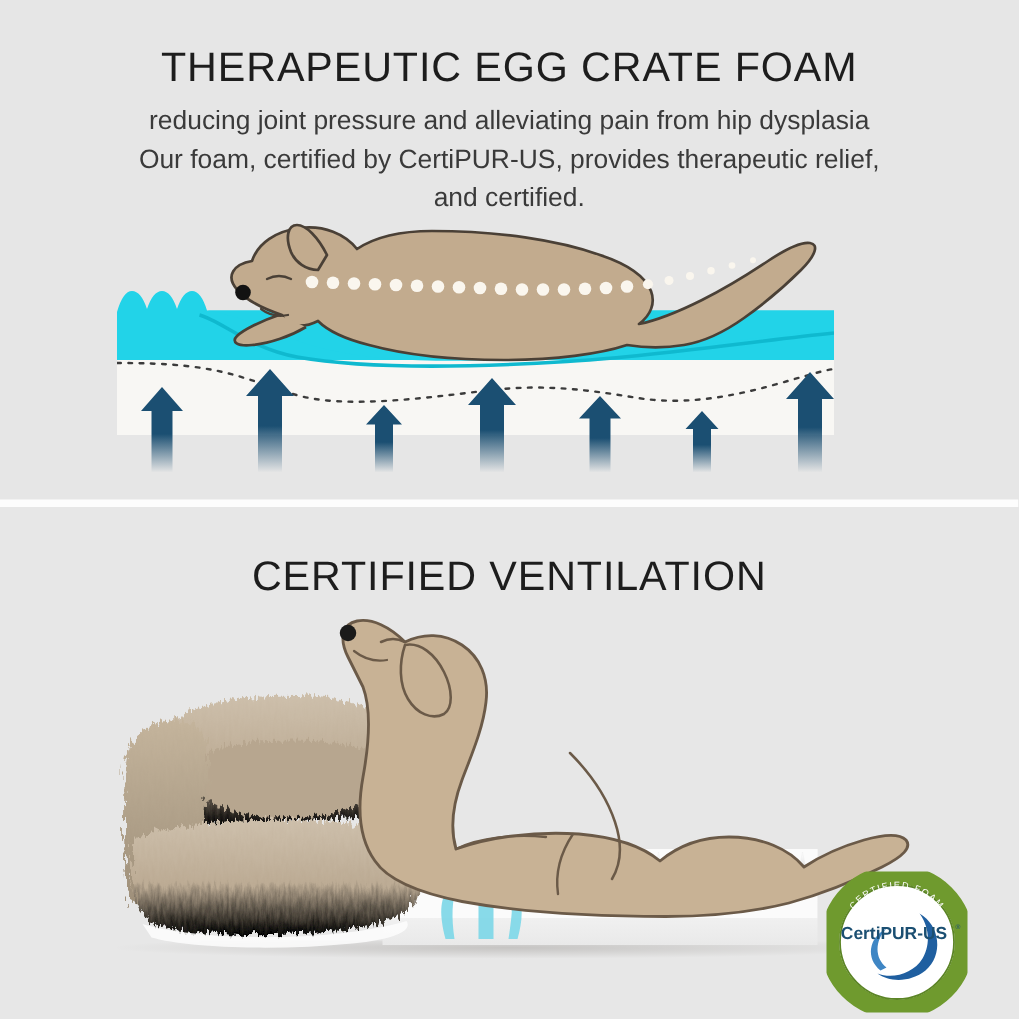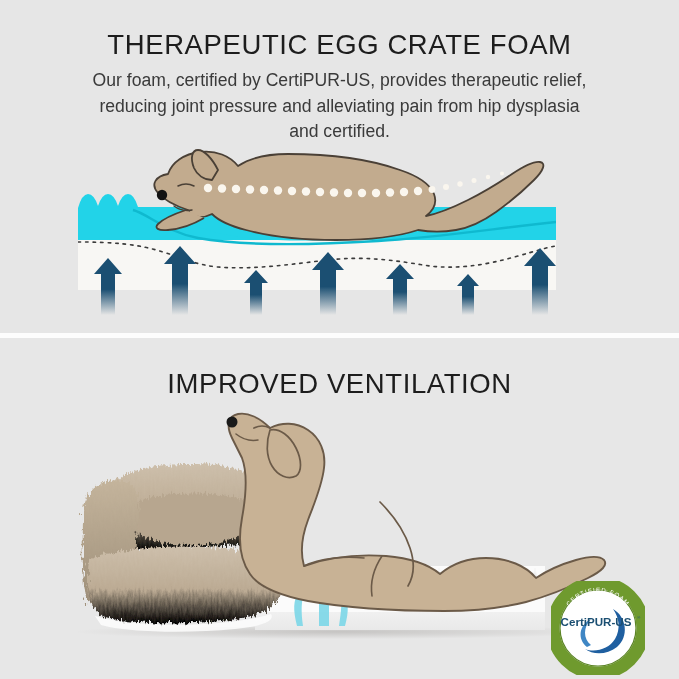--- a/index.html
+++ b/index.html
@@ -64,22 +64,22 @@
 </head>
 <body>
 
 <div class="stage">
 
   <div class="panel1">
 
     <div class="headline h1">THERAPEUTIC EGG CRATE FOAM</div>
 
     <div class="subcopy">
+      <div>reducing joint pressure and alleviating pain from hip dysplasia</div>
       <div>Our foam, certified by CertiPUR-US, provides therapeutic relief,</div>
-      <div>reducing joint pressure and alleviating pain from hip dysplasia</div>
       <div>and certified.</div>
     </div>
 
     <div class="foamwrap">
       <div class="foam-white"></div>
 
       <svg class="foam-cyan-svg" viewBox="0 0 478 60" preserveAspectRatio="none">
         <path d="M0 22 Q4 8 10 8 Q16 8 20 20 Q24 8 30 8 Q36 8 40 20 Q44 8 50 8
                  Q56 8 60 21 L60 21 L478 21 L478 54 L0 54 Z" fill="#22d3e8"></path>
         <path d="M60 21 C90 26 110 40 140 47 C180 56 230 56 300 52
@@ -161,21 +161,21 @@
         <circle cx="388" cy="29" r="2.2"></circle>
           <circle cx="402" cy="25.5" r="2"></circle>
       </g>
     </svg>
   </div>
 
   <div class="divider"></div>
 
   <div class="panel2">
 
-    <div class="headline" style="top:30px">IMPROVED VENTILATION</div>
+    <div class="headline" style="top:30px">CERTIFIED VENTILATION</div>
 
     <div class="bedwrap">
 
       <div class="bed-shadow"></div>
 
       <div class="mattress"></div>
       <svg class="eggcrate" viewBox="0 0 290 52" preserveAspectRatio="none">
         <defs>
           <linearGradient id="peak" x1="0" y1="0" x2="0" y2="1">
             <stop offset="0%" stop-color="#ffffff"></stop>

